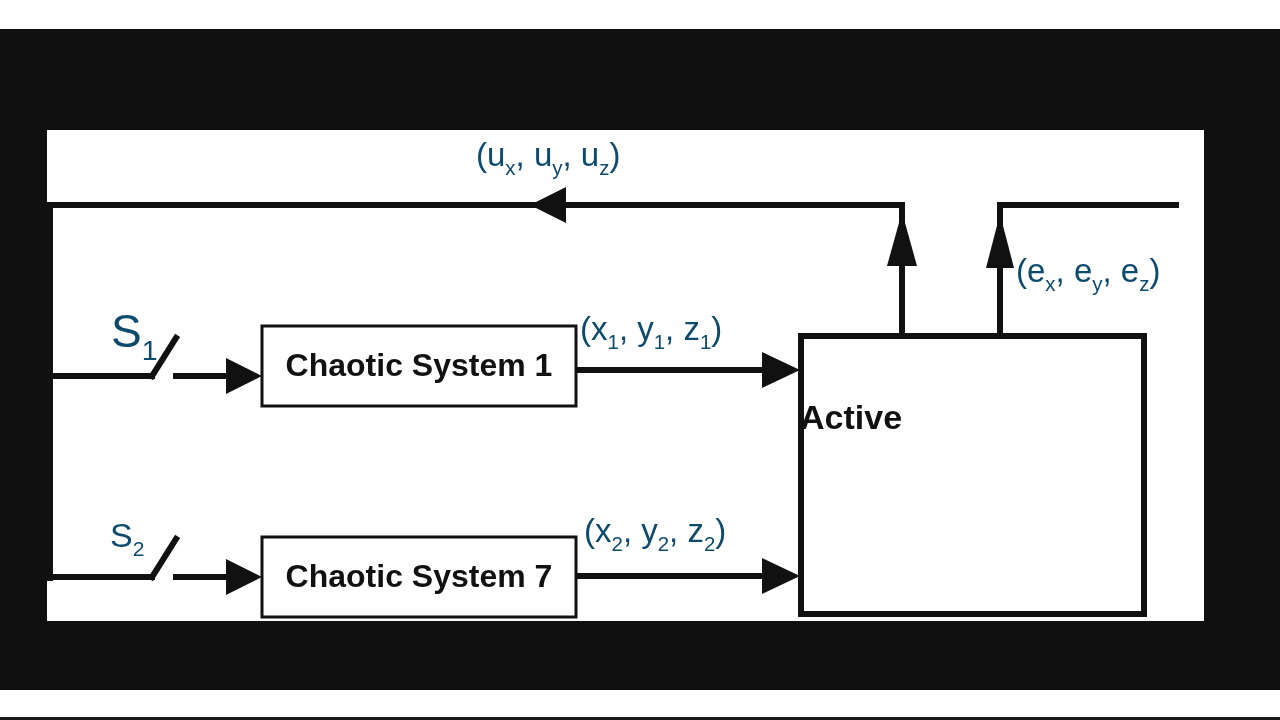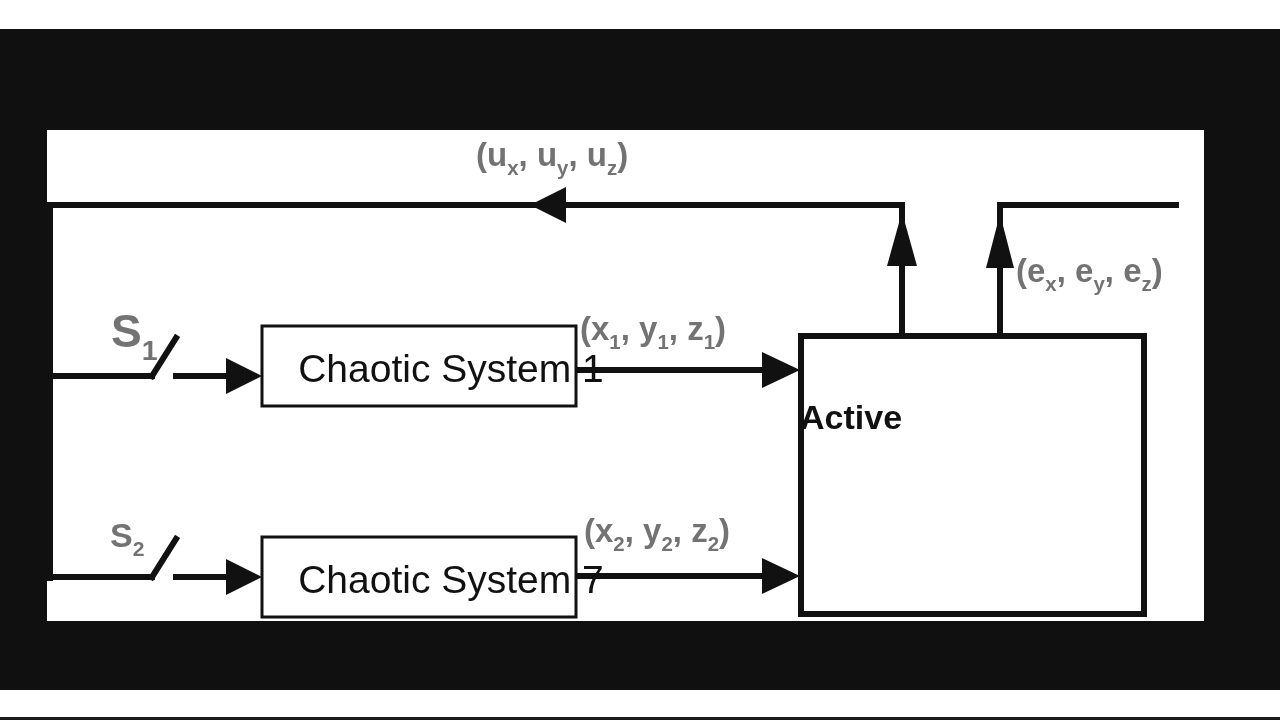--- a/index.html
+++ b/index.html
@@ -15,27 +15,27 @@
   .bottom-line {
     position: absolute; left: 0; top: 717px; width: 1280px; height: 3px;
     background: #1a1a1a;
   }
   .canvas {
     position: absolute; left: 47px; top: 130px; width: 1157px; height: 491px;
     background: #ffffff;
   }
   svg { position: absolute; left: 0; top: 0; }
   .lbl {
-    position: absolute; font-weight: bold; color: #737373; white-space: nowrap;
+    position: absolute; font-weight: normal; color: #0c4a6e; white-space: nowrap;
     font-family: "Liberation Sans", sans-serif;
   }
   .lbl sub { font-size: 0.62em; vertical-align: -0.45em; }
   .box-text {
-    position: absolute; font-weight: normal; color: #111; font-size: 39px;
-    text-align: center; white-space: nowrap; padding-left: 32px;
+    position: absolute; font-weight: bold; color: #111; font-size: 32px;
+    text-align: center; white-space: nowrap;
   }
   .acf-text {
     position: absolute; left: 800px; top: 390px; width: 345px;
     font-weight: bold; color: #111; font-size: 34px; line-height: 55px;
     text-align: left;
   }
   .acf-text div { display: block; }
 </style>
 </head>
 <body>

